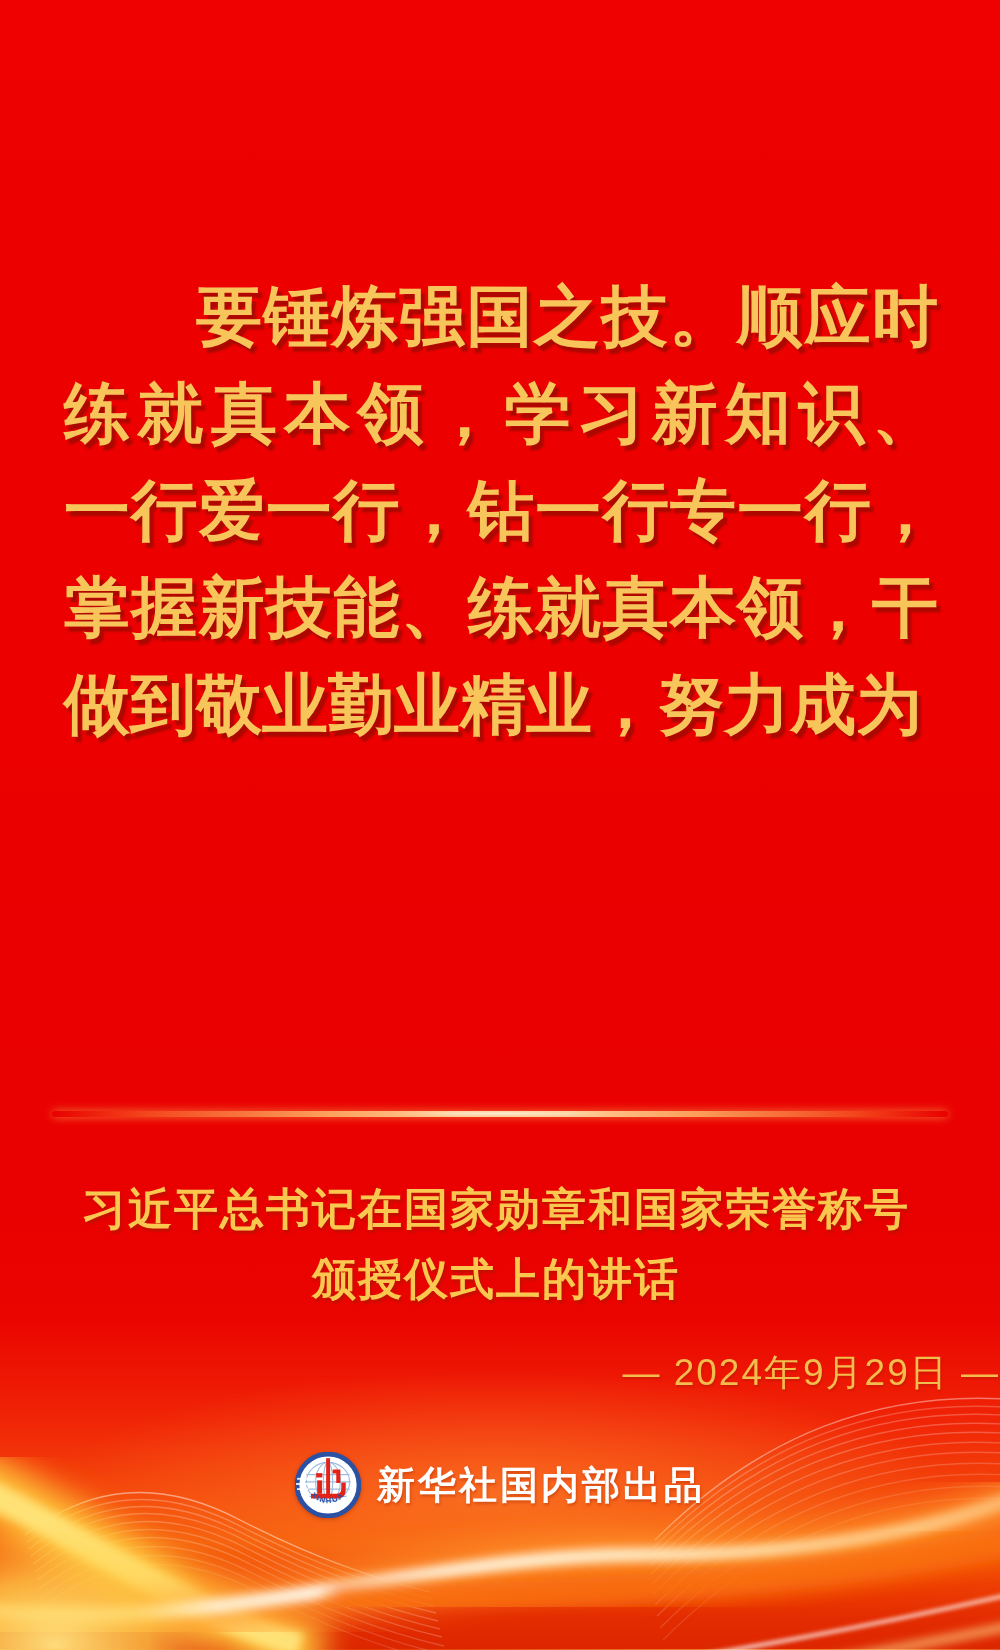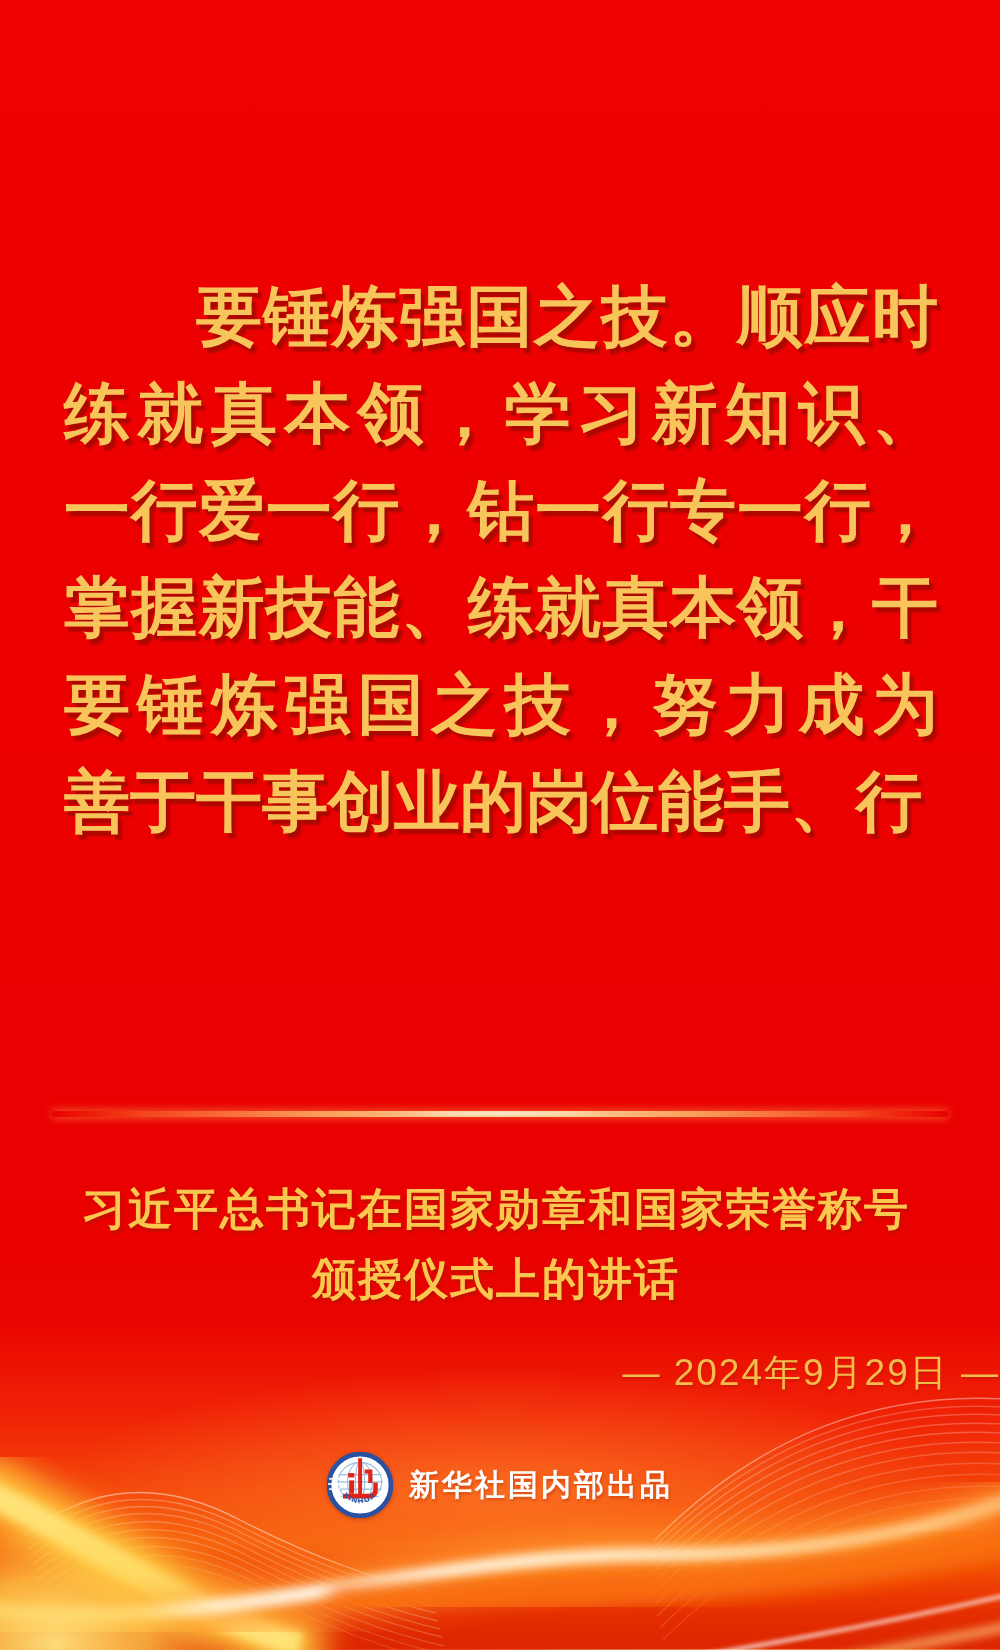--- a/index.html
+++ b/index.html
@@ -98,21 +98,21 @@
     display:flex;
     justify-content:center;
     align-items:center;
     gap:16px;
     z-index:3;
   }
   .logo{width:66px;height:66px;flex:0 0 auto;filter:drop-shadow(0 1px 2px rgba(120,20,0,.4));}
   .publisher{
     color:#ffffff;
     font-weight:700;
-    font-size:30px;
+    font-size:38px;
     letter-spacing:3px;
     text-shadow:1px 2px 3px rgba(170,40,0,.45);
   }
 
   
   .waves{
     position:absolute;
     left:0;bottom:0;
     width:1000px;height:300px;
     z-index:2;
@@ -122,22 +122,21 @@
 </head>
 <body>
 
 <div class="poster">
 
   <section class="quote">
     <div class="quote-line">要锤炼强国之技。顺应时</div>
     <div class="quote-line">练就真本领，学习新知识、</div>
     <div class="quote-line">一行爱一行，钻一行专一行，</div>
     <div class="quote-line">掌握新技能、练就真本领，干</div>
-    <div class="quote-line">要锤炼强国之技，努力成为</div>
-    <div class="quote-line">善于干事创业的岗位能手、行</div>
+    <div class="quote-line">做到敬业勤业精业，努力成为</div>
   </section>
 
   <div class="divider"></div>
 
   <section class="attribution">
     <div>习近平总书记在国家勋章和国家荣誉称号</div>
     <div>颁授仪式上的讲话</div>
   </section>
 
   <div class="date">— 2024年9月29日 —</div>

